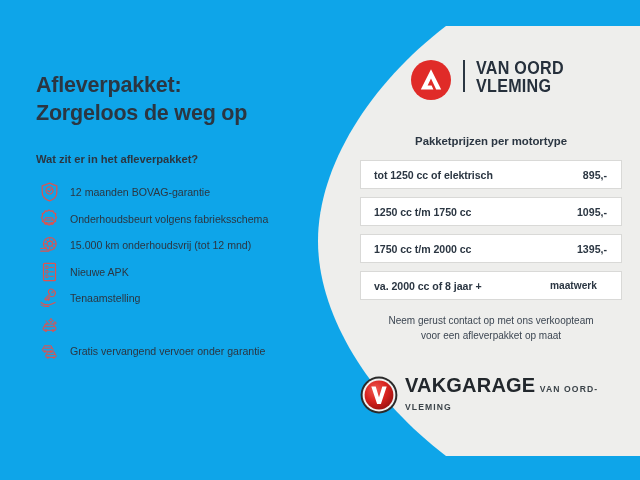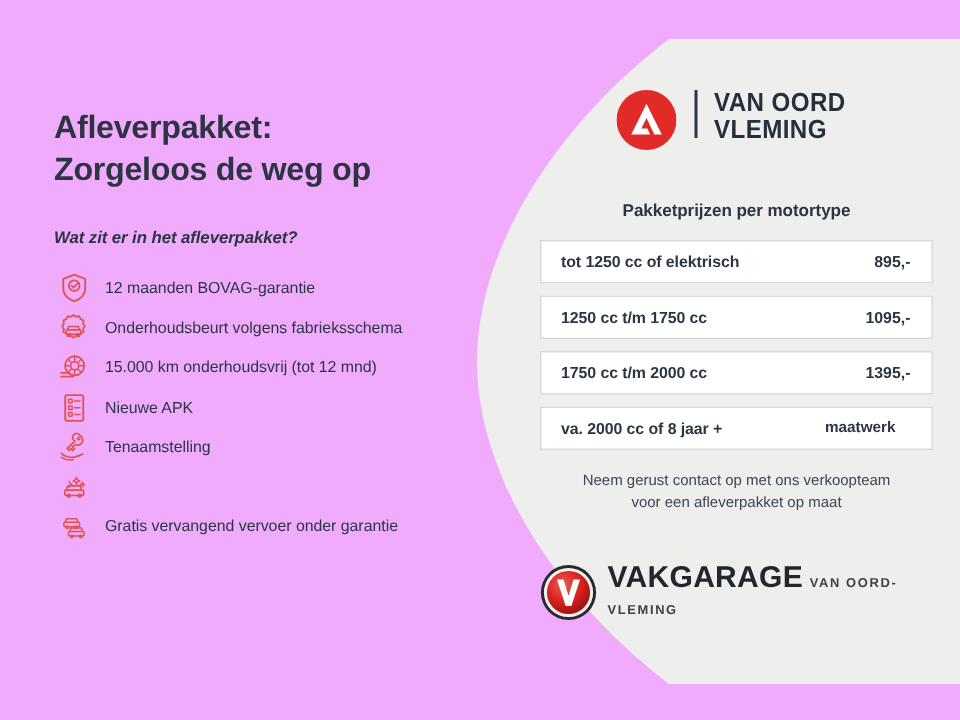--- a/index.html
+++ b/index.html
@@ -13,21 +13,21 @@
     height: 480px;
     overflow: hidden;
     font-family: "Liberation Sans", sans-serif;
     -webkit-font-smoothing: antialiased;
   }
 
   .poster {
     position: relative;
     width: 640px;
     height: 480px;
-    background: #f0abfc;
+    background: #0ea5e9;
     overflow: hidden;
   }
 
   
   .grey-panel {
     position: absolute;
     left: 0;
     top: 26px;
     width: 640px;
     height: 430px;
@@ -52,21 +52,20 @@
     margin: 0;
   }
   .headline .l2 { display: block; }
 
   .subhead {
     margin: 26px 0 12px 0;
     font-size: 11.2px;
     font-weight: bold;
     color: #2b3642;
     letter-spacing: -0.05px;
-    font-style: italic;
   }
 
   .feature-list {
     list-style: none;
     margin: 14px 0 0 0;
     padding: 0;
   }
   .feature-item {
     display: flex;
     align-items: center;

